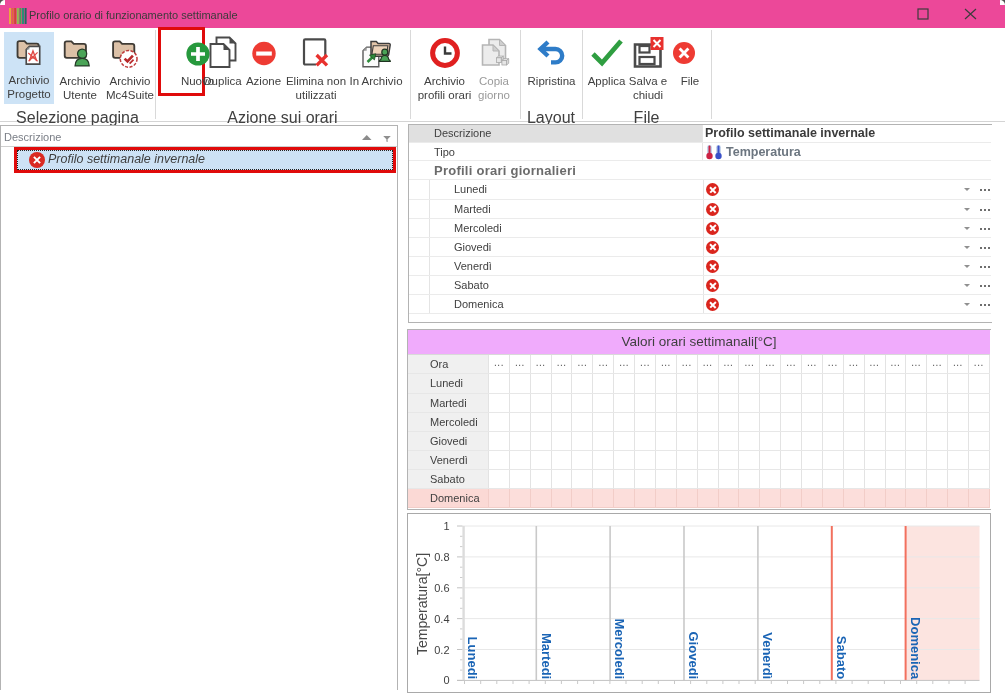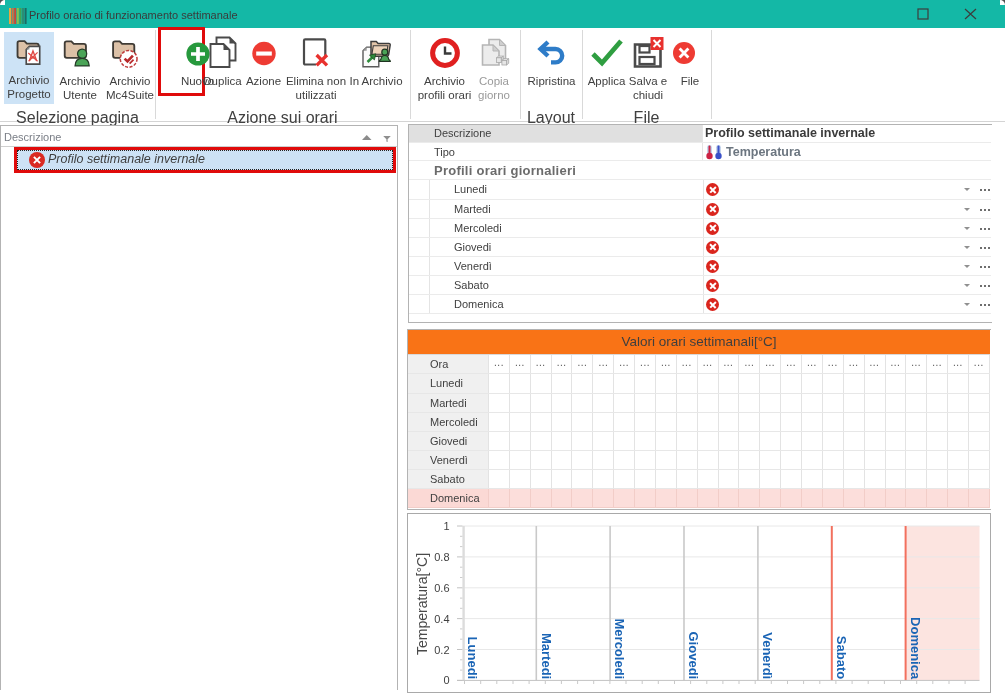--- a/index.html
+++ b/index.html
@@ -2,21 +2,21 @@
 <html><head>
 <meta charset="utf-8">
 <style>
 * { margin:0; padding:0; box-sizing:border-box; }
 html,body { width:1005px; height:696px; overflow:hidden; background:#fff;
   font-family:"Liberation Sans", sans-serif; }
 #win { position:absolute; left:0; top:0; width:1005px; height:696px; background:#fff; }
 .abs { position:absolute; }
 
 
-#titlebar { position:absolute; left:0; top:0; width:1005px; height:28px; background:#14b8a6; }
+#titlebar { position:absolute; left:0; top:0; width:1005px; height:28px; background:#ec4899; }
 #apptitle { position:absolute; left:29px; top:8.5px; font-size:11px; color:#3b3b3b; }
 .corner { position:absolute; width:5px; height:5px; background:#505050; }
 #corner-tl { left:0; top:0; }
 #corner-tl::after { content:""; position:absolute; left:0; top:0; width:5px; height:5px;
   border-radius:5px 0 0 0; background:#fff; }
 #corner-tr { right:0; top:0; }
 #corner-tr::after { content:""; position:absolute; right:0; top:0; width:5px; height:5px;
   border-radius:0 5px 0 0; background:#fff; }
 
 
@@ -60,21 +60,21 @@
 .rx { position:absolute; left:297px; top:3px; width:13px; height:13px; border-radius:50%;
   background:#da251d; }
 .rx::before, .rx::after { content:""; position:absolute; left:2.7px; top:5.7px; width:7.6px;
   height:1.7px; background:#fff; }
 .rx::before { transform:rotate(45deg); }
 .rx::after { transform:rotate(-45deg); }
 
 
 #vtable { position:absolute; left:407px; top:329px; width:584px; height:181px;
   background:#fff; border:1px solid #b3b3b3; border-right:none; }
-#vt-header { position:absolute; left:0; top:0; width:582px; height:25px; background:#f97316;
+#vt-header { position:absolute; left:0; top:0; width:582px; height:25px; background:#f0abfc;
   border-bottom:1px solid #d9d9d9; text-align:center; font-size:13.5px; color:#3f3f3f;
   padding-top:4px; }
 .vt-row { position:absolute; left:0; width:582px; height:19.14px; border-bottom:1px solid #e7e7e7; }
 .vt-lbl { position:absolute; left:0; top:0; bottom:0; width:80.6px; background:#f0f0f0;
   border-right:1px solid #e3e3e3; font-size:11px; color:#3f3f3f; padding:3px 0 0 22px; }
 .vt-data { position:absolute; left:80.6px; top:0; bottom:0; right:0;
   background-image:repeating-linear-gradient(to right, transparent 0px, transparent 19.87px, #e3e3e3 19.87px, #e3e3e3 20.87px); }
 .vt-dots { display:flex; }
 .vt-dots i { width:20.87px; text-align:center; font-size:10px; font-style:normal;
   color:#555; line-height:15px; letter-spacing:0.5px; }

